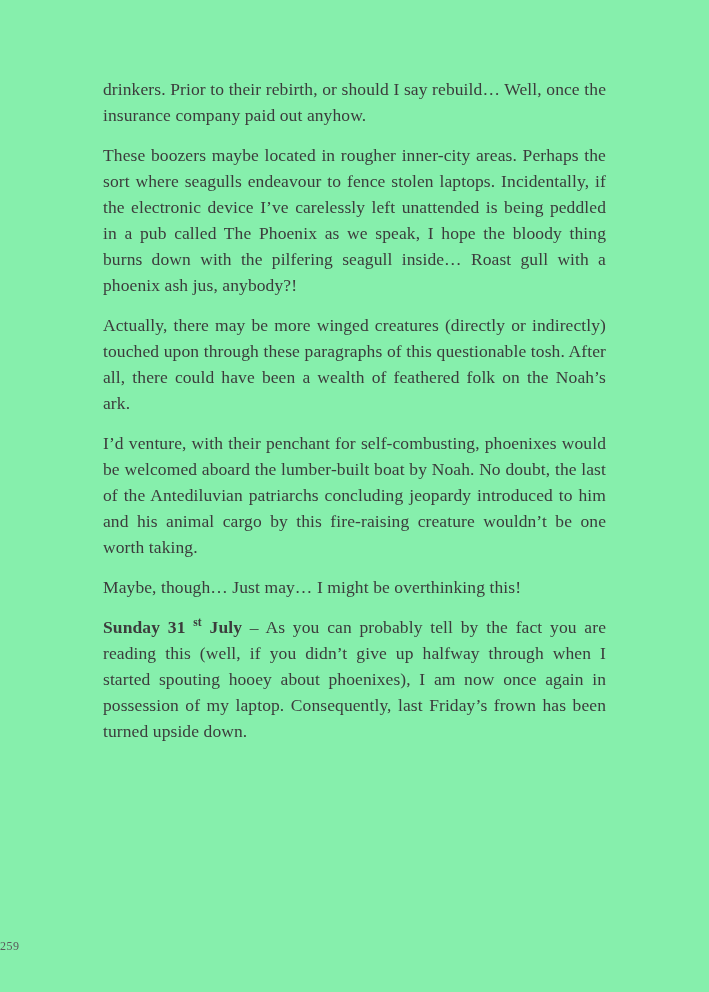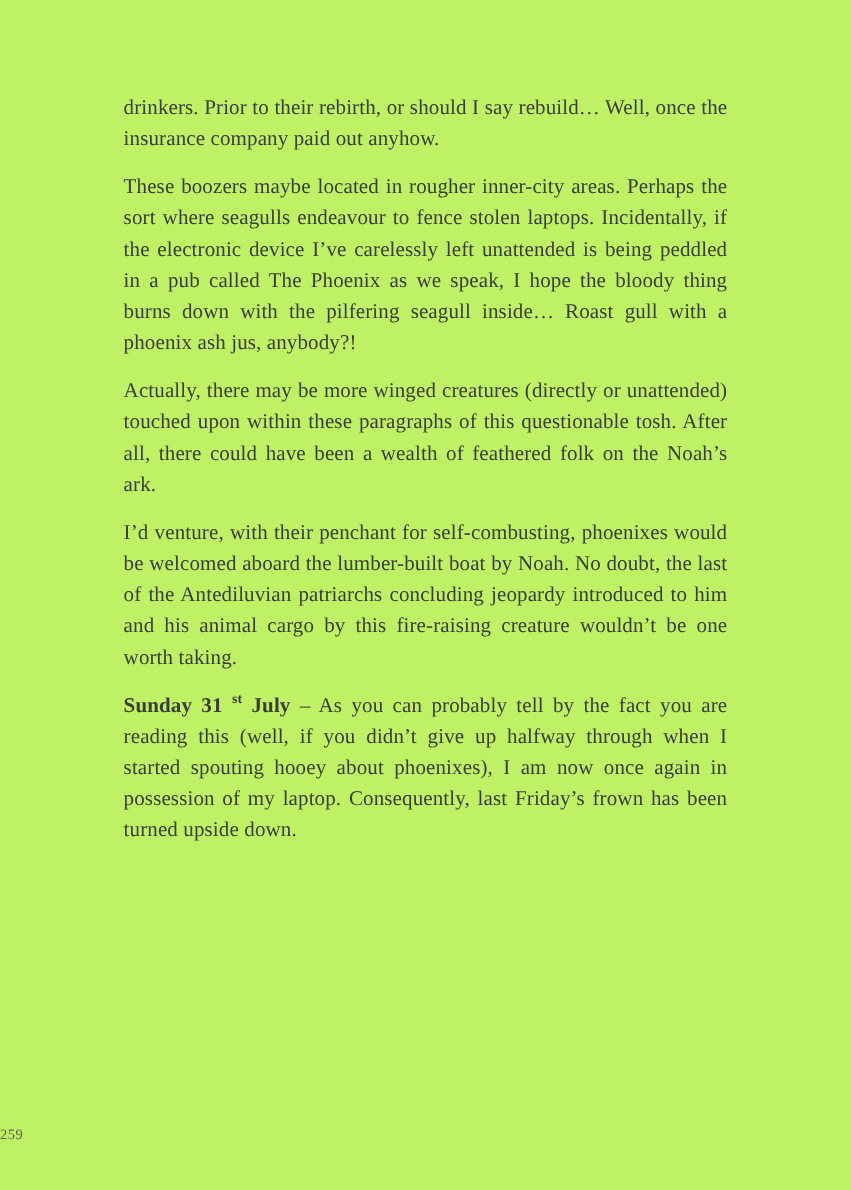--- a/index.html
+++ b/index.html
@@ -10,21 +10,21 @@
     width: 709px;
     height: 992px;
     background: #ffffff;
     font-family: "Liberation Serif", serif;
     position: relative;
     overflow: hidden;
   }
   .page {
     position: absolute;
     inset: 0;
-    background: #bef264;
+    background: #86efac;
   }
   .content {
     position: absolute;
     left: 103px;
     top: 76px;
     width: 503px;
   }
   .para {
     margin: 0 0 14px 0;
     font-size: 17.5px;
@@ -62,25 +62,26 @@
 <body>
 
 <div class="page">
 
   <main class="content">
 
     <p class="para">drinkers. Prior to their rebirth, or should I say rebuild… Well, once the insurance company paid out anyhow.</p>
 
     <p class="para">These boozers maybe located in rougher inner-city areas. Perhaps the sort where seagulls endeavour to fence stolen laptops. Incidentally, if the electronic device I’ve carelessly left unattended is being peddled in a pub called The Phoenix as we speak, I hope the bloody thing burns down with the pilfering seagull inside… Roast gull with a phoenix ash jus, anybody?!</p>
 
-    <p class="para">Actually, there may be more winged creatures (directly or unattended) touched upon within these paragraphs of this questionable tosh. After all, there could have been a wealth of feathered folk on the Noah’s ark.</p>
+    <p class="para">Actually, there may be more winged creatures (directly or indirectly) touched upon through these paragraphs of this questionable tosh. After all, there could have been a wealth of feathered folk on the Noah’s ark.</p>
 
 
     <p class="para">I’d venture, with their penchant for self-combusting, phoenixes would be welcomed aboard the lumber-built boat by Noah. No doubt, the last of the Antediluvian patriarchs concluding jeopardy introduced to him and his animal cargo by this fire-raising creature wouldn’t be one worth taking.</p>
 
+    <p class="para">Maybe, though… Just may… I might be overthinking this!</p>
 
     <p class="para diary"><strong>Sunday 31</strong> <sup class="ord"><strong>st</strong></sup> <strong>July</strong> <span>– As you can probably tell by the fact you are reading this (well, if you didn’t give up halfway through when I started spouting hooey about phoenixes), I am now once again in possession of my laptop. Consequently, last Friday’s frown has been turned upside down.</span></p>
 
   </main>
 
   <footer class="page-footer">
     <span class="page-number">259</span>
   </footer>
 
 </div>

